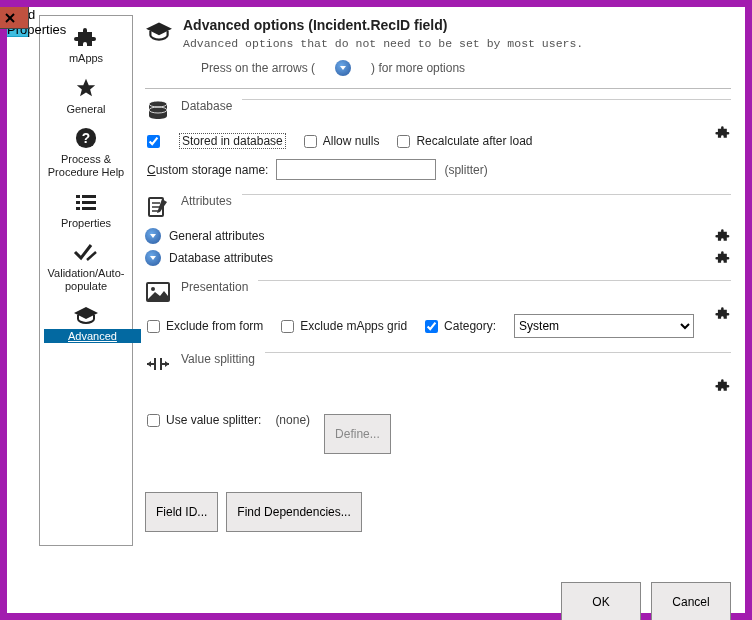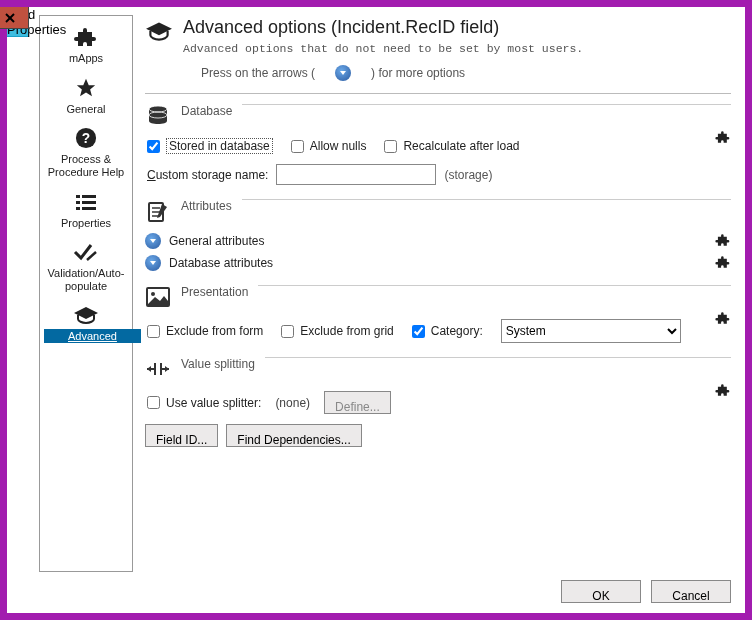--- a/index.html
+++ b/index.html
@@ -108,23 +108,23 @@
     display: flex;
     gap: 10px;
     padding: 2px 0 8px 0;
   }
   .header .header-icon {
     width: 28px;
     display:flex; align-items:flex-start; justify-content:center;
     padding-top:2px;
   }
   .header h1 {
-    font-size: 18px;
+    font-size: 14px;
     margin: 0 0 4px 0;
-    font-weight: normal;
+    font-weight: bold;
   }
   .header .sub {
     color: #555;
     font-size: 11.5px;
     margin-bottom: 10px;
     font-family: Liberation Mono, monospace;
   }
   .header .hint {
     color: #555;
     font-size: 12px;
@@ -160,21 +160,21 @@
   }
   .puzzle-right {
     position: absolute;
     right: 0;
     top: 26px;
   }
 
   .row { display:flex; align-items:center; gap:18px; margin: 4px 0 10px 2px; flex-wrap:wrap;}
   label.chk { display:flex; align-items:center; gap:6px; font-size:12px; }
   input[type=checkbox] { width:13px; height:13px; margin:0; }
-  .dotted { border:1px dotted #555; padding:0 2px; }
+  .dotted { border:1px dotted #555; padding:0 2px;margin-left:13px; }
   .field-row { display:flex; align-items:center; gap:8px; margin:2px 0 4px 2px;}
   .underline { text-decoration: underline; }
   input.text {
     height: 21px;
     border: 1px solid #888;
     background:#fff;
     padding: 1px 4px;
     font: inherit;
   }
   .optional { color:#555; }
@@ -196,26 +196,27 @@
 
   select.combo {
     height:24px;
     border:1px solid #888;
     font:inherit;
     background:#fff;
     width:180px;
   }
 
   .btn {
-    height:23px;
+    height:40px;
     border:1px solid #888;
     background:#eceaea;
     padding:8px 10px;
     font:inherit;
     cursor:pointer;
+    margin-top:28px;
   }
   .btn:disabled { color:#888; }
   .btn-row { display:flex; gap:8px; margin-top:10px;}
 
   .footer {
     display:flex;
     justify-content:flex-end;
     gap:10px;
     padding:8px 4px 0 0;
   }
@@ -372,21 +373,21 @@
               <span>Allow nulls</span>
             </label>
             <label class="chk">
               <input type="checkbox" style="">
               <span>Recalculate after load</span>
             </label>
           </div>
           <div class="field-row">
             <span><span class="underline">C</span><span>ustom storage name:</span></span>
             <input class="text" style="width: 160px;" value="">
-            <span class="optional">(storage)</span>
+            <span class="optional">(splitter)</span>
           </div>
         </div>
 
         <div class="section">
           <div class="sec-head">
             <span class="sec-icon">
               <svg width="24" height="22" viewBox="0 0 24 22">
                 <rect x="3" y="3" width="14" height="18" rx="1" fill="none" stroke="#333" stroke-width="2"></rect>
                 <line x1="6" y1="8" x2="14" y2="8" stroke="#333" stroke-width="1.5"></line>
                 <line x1="6" y1="12" x2="14" y2="12" stroke="#333" stroke-width="1.5"></line>
@@ -444,21 +445,21 @@
               </svg>
           </span>
 
           <div class="row">
             <label class="chk">
               <input type="checkbox" style="">
               <span>Exclude from form</span>
             </label>
             <label class="chk">
               <input type="checkbox" style="">
-              <span>Exclude from grid</span>
+              <span>Exclude mApps grid</span>
             </label>
             <label class="chk">
               <input type="checkbox" checked="" style="">
               <span>Category:</span>
             </label>
             <select class="combo">
               <option>System</option>
             </select>
           </div>
         </div>

